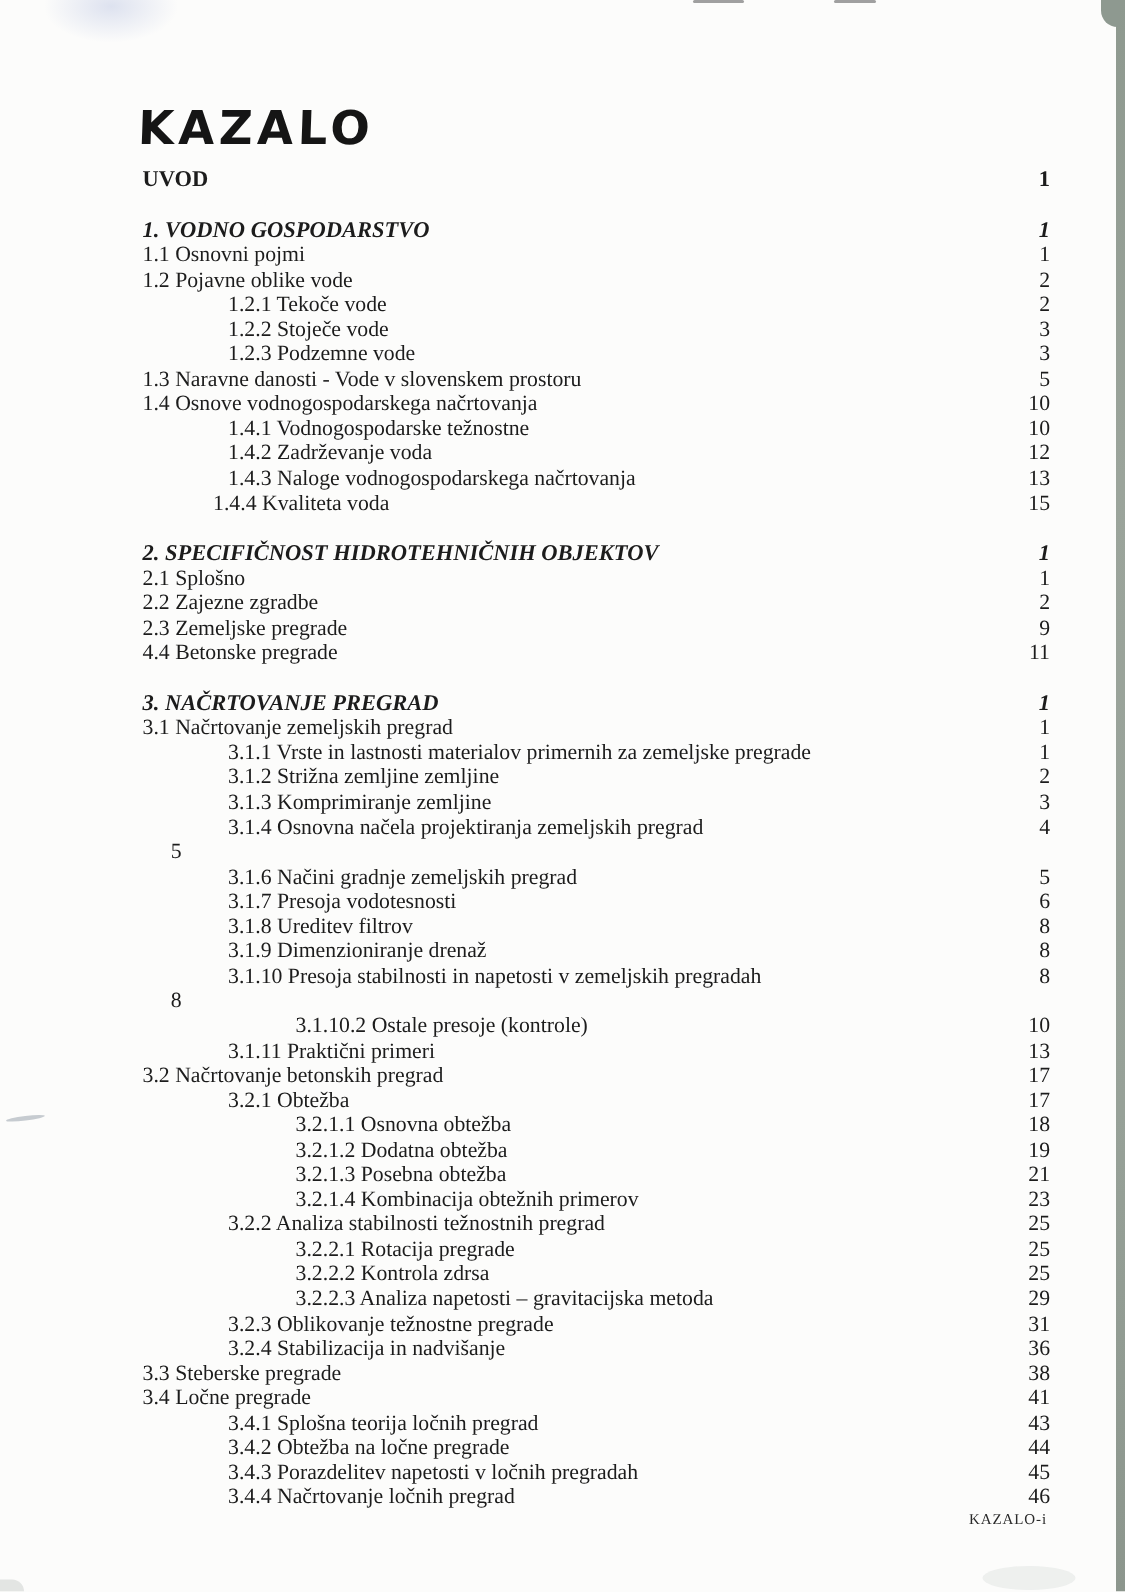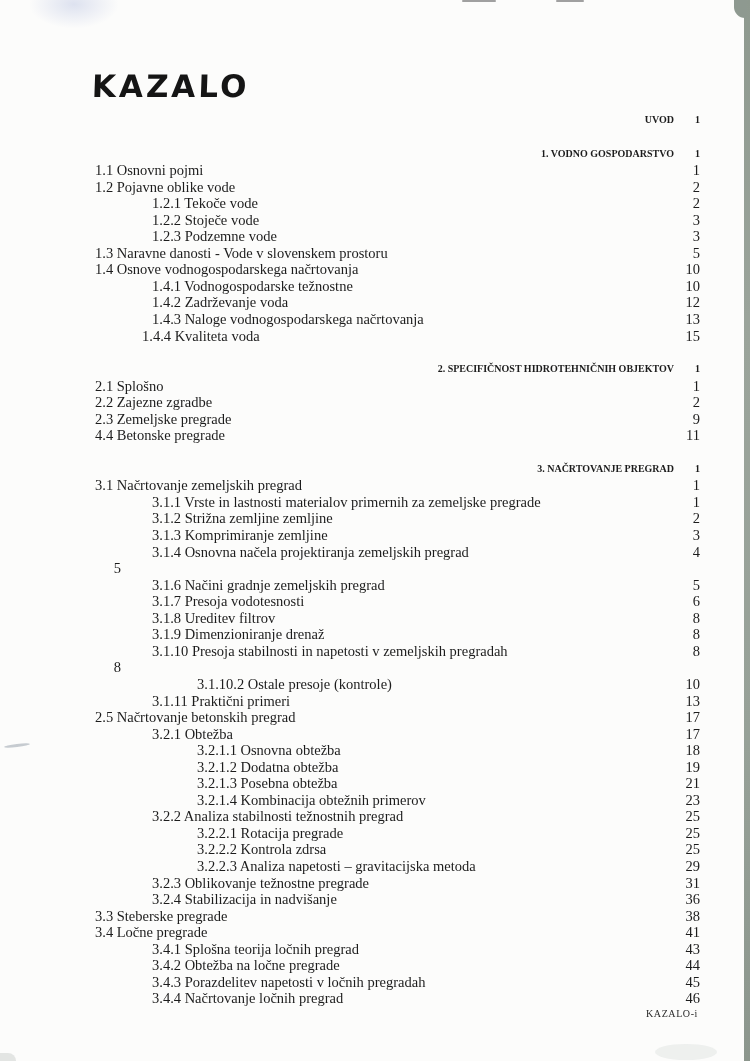--- a/index.html
+++ b/index.html
@@ -29,22 +29,22 @@
   .doc-title{
     position:absolute;left:92px;top:68px;
     font-family:"DejaVu Sans", sans-serif;
     font-weight:700;font-size:31px;letter-spacing:3px;color:#151515;
     transform:skewX(-2deg);
   }
   .toc{position:absolute;left:95px;top:112px;width:605px;
     font-size:14.5px;line-height:16.55px;}
   .row{display:flex;justify-content:space-between;height:16.55px;white-space:nowrap;}
   .row .p{text-align:right;min-width:26px;}
-  .row.gap{margin-top:17px;}
-  .row.bold{font-weight:bold;font-size:10px;justify-content:flex-end;}
+  .row.gap{margin-top:17px;font-style:italic;}
+  .row.bold{font-weight:bold;font-size:15px;}
   .lvl-1 .t{padding-left:47px;}
   .lvl-2 .t{padding-left:57px;}
   .lvl-3 .t{padding-left:102px;}
   .footer{
     position:absolute;right:52px;top:1008px;
     font-size:10px;letter-spacing:.6px;color:#2a2a2a;
   }
 </style>
 </head>
 <body>
@@ -185,21 +185,21 @@
     </div>
     <div class="row lvl-3">
       <span class="t">3.1.10.2 Ostale presoje (kontrole)</span>
       <span class="p">10</span>
     </div>
     <div class="row lvl-2">
       <span class="t">3.1.11 Praktični primeri</span>
       <span class="p">13</span>
     </div>
     <div class="row lvl-0">
-      <span class="t">2.5 Načrtovanje betonskih pregrad</span>
+      <span class="t">3.2 Načrtovanje betonskih pregrad</span>
       <span class="p">17</span>
     </div>
     <div class="row lvl-2">
       <span class="t">3.2.1 Obtežba</span>
       <span class="p">17</span>
     </div>
     <div class="row lvl-3">
       <span class="t">3.2.1.1 Osnovna obtežba</span>
       <span class="p">18</span>
     </div>

